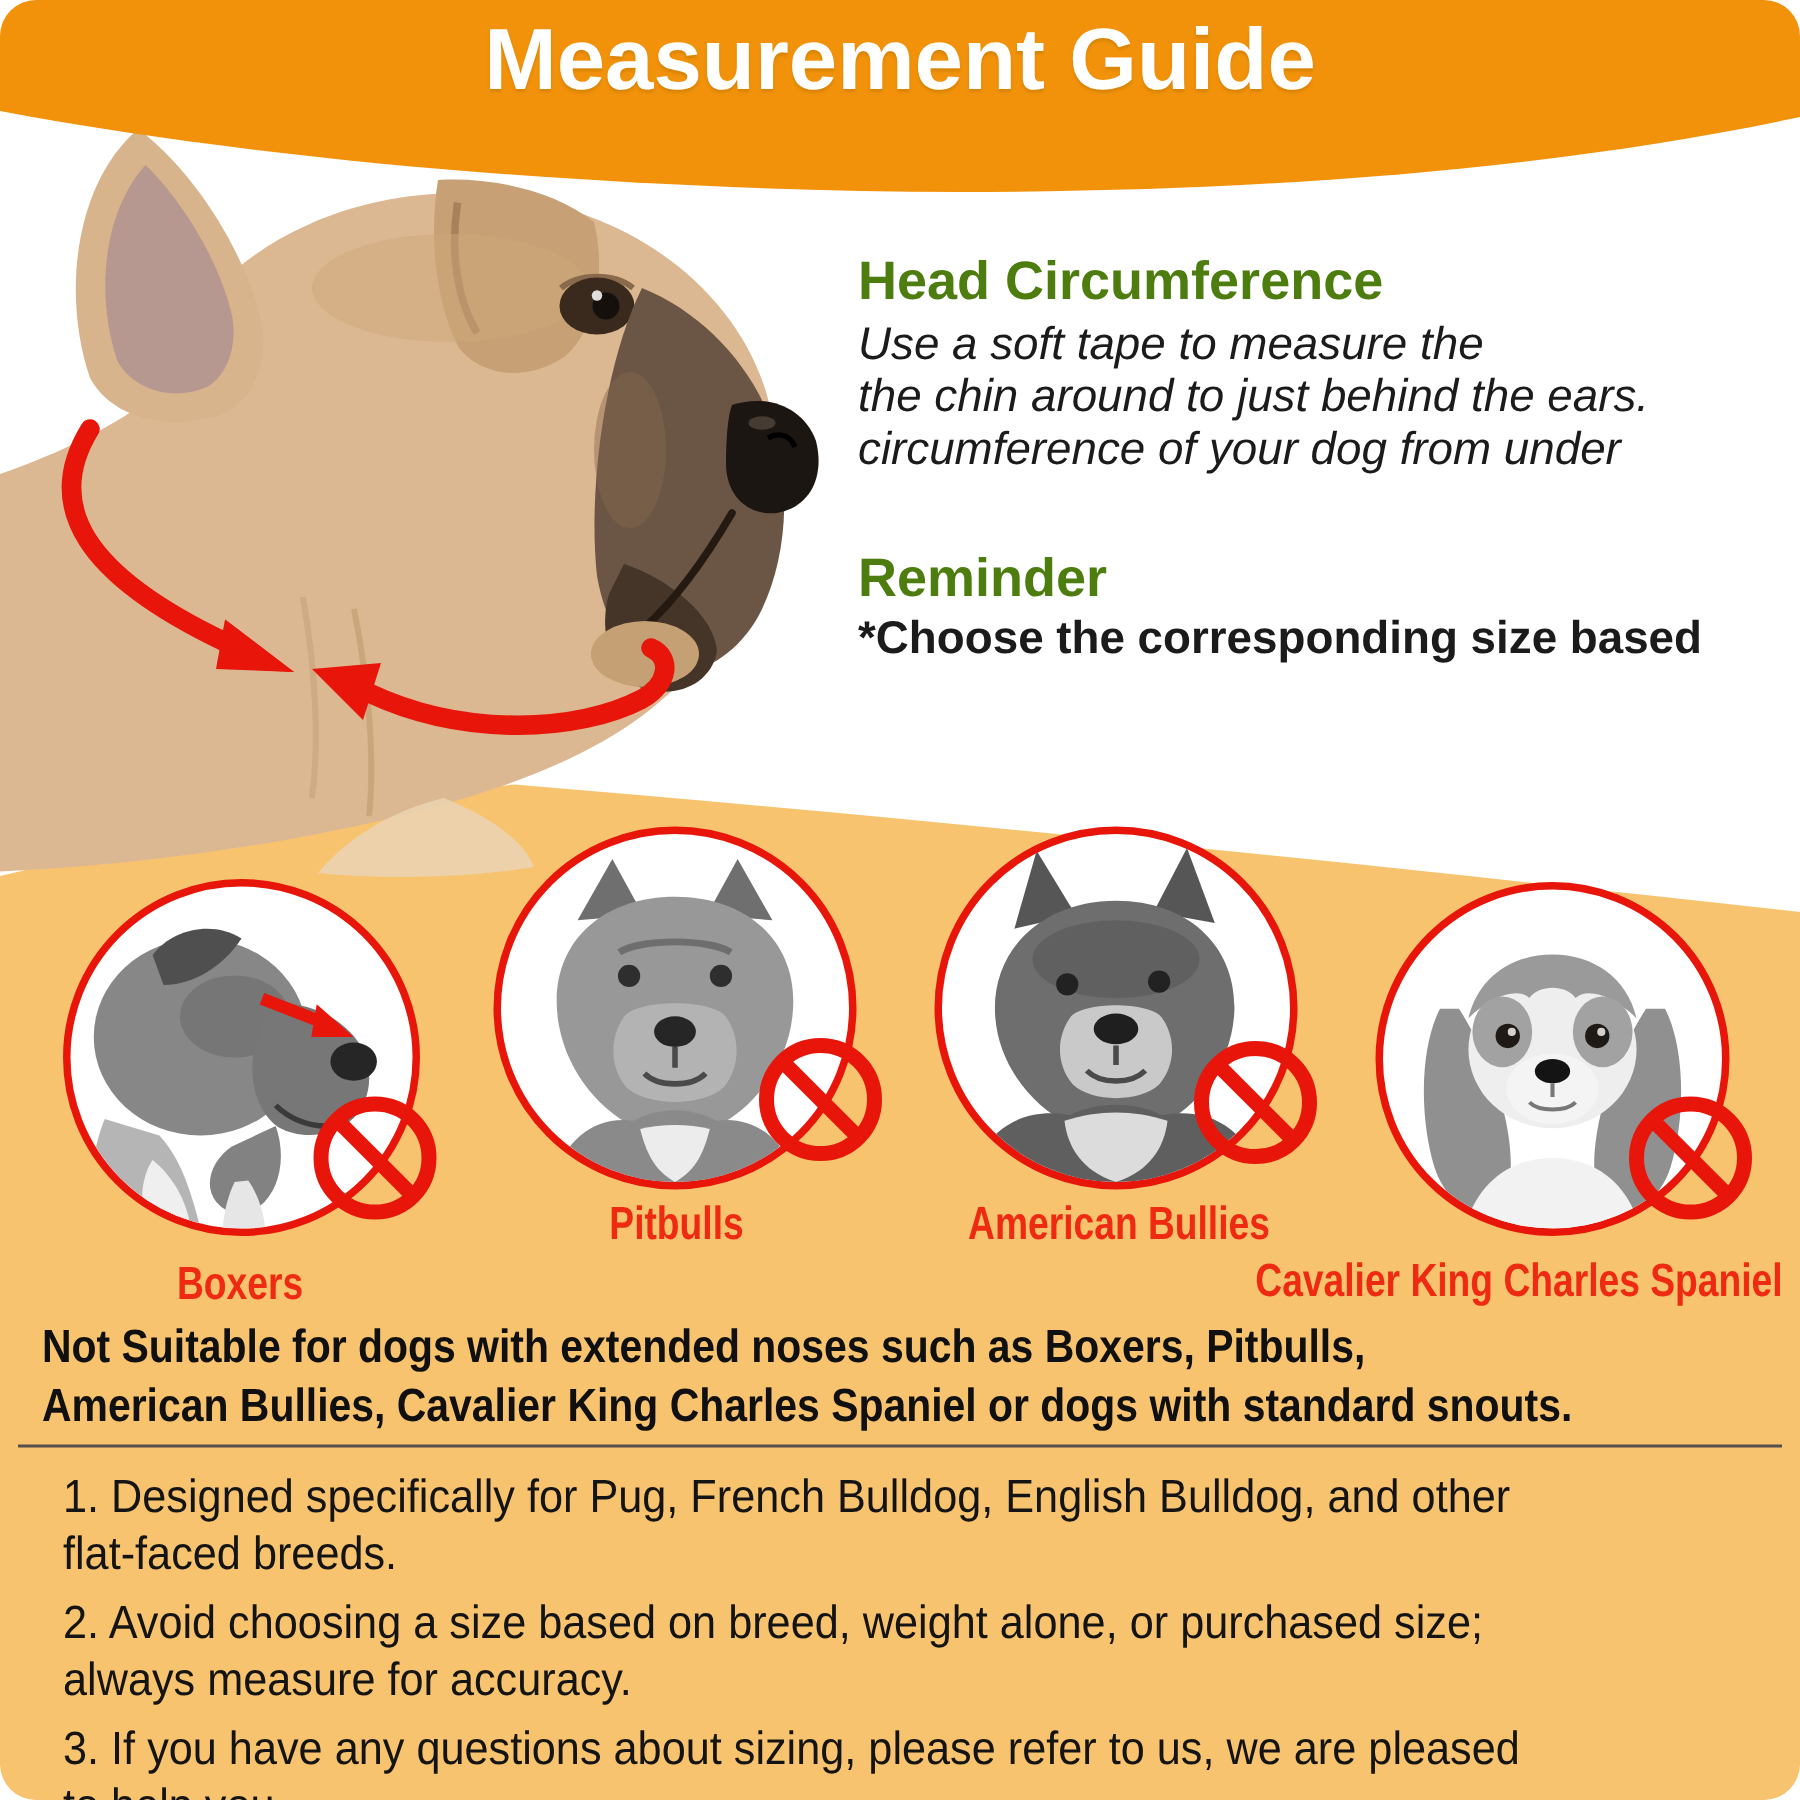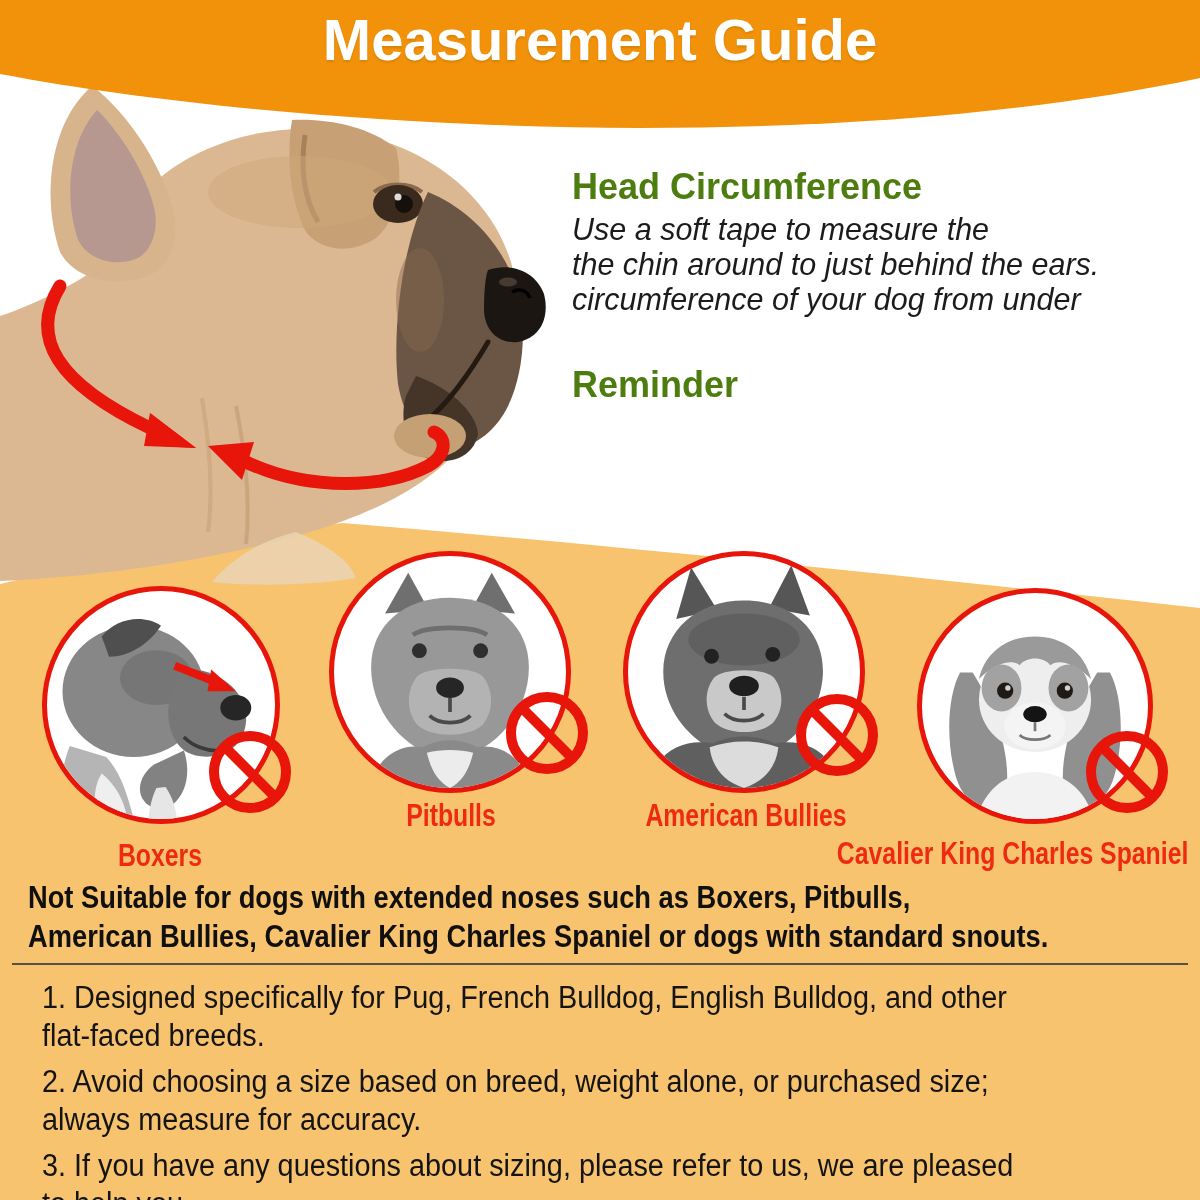--- a/index.html
+++ b/index.html
@@ -1,17 +1,17 @@
 <!DOCTYPE html>
 <html><head>
 <meta charset="utf-8">
 <style>
   html,body{margin:0;padding:0;}
   body{width:1200px;height:1200px;background:#fff;font-family:"Liberation Sans", sans-serif;}
-  .canvas{position:relative;width:1200px;height:1200px;overflow:hidden;background:#fff;}
+  .canvas{position:relative;width:1200px;height:1200px;overflow:hidden;background:#fff;border-radius:24px;}
 
   
   .header-svg{position:absolute;left:0;top:0;z-index:5;}
   .page-title{position:absolute;left:0;top:6px;width:1200px;text-align:center;z-index:6;
     color:#fff;font-size:58px;font-weight:bold;letter-spacing:0px;
     text-shadow:0 2px 2px rgba(185,115,0,.45);}
   .page-subtitle{position:absolute;left:0;top:74px;width:1200px;text-align:center;z-index:6;
     color:#fff;font-size:31px;font-weight:bold;}
 
   
@@ -101,20 +101,21 @@
 
   <div class="right-col">
     <div class="sec-heading h-circ">Head Circumference</div>
     <div class="body-lines p-circ">
       <div>Use a soft tape to measure the</div>
       <div>the chin around to just behind the ears.</div>
       <div>circumference of your dog from under</div>
     </div>
     <div class="sec-heading h-rem">Reminder</div>
     <div class="body-lines p-rem">
+      <div>*Choose the corresponding size based</div>
     </div>
   </div>
 
   <div class="breed-circle" style="left:42px;top:586px;width:238px;height:238px;">
     <svg viewBox="0 0 250 250">
       <ellipse cx="95" cy="110" rx="78" ry="72" fill="#878787"></ellipse>
       <path d="M60,50 C75,30 105,25 125,38 C112,58 90,72 68,72 Z" fill="#4f4f4f"></path>
       <ellipse cx="120" cy="95" rx="40" ry="30" fill="#6f6f6f" opacity="0.7"></ellipse>
       <path d="M150,85 C180,85 205,100 215,122 C222,140 218,160 204,172 C190,183 168,185 152,176 C140,168 132,150 133,130 C134,113 140,95 150,85 Z" fill="#777777"></path>
       <ellipse cx="207" cy="128" rx="17" ry="14" fill="#262626"></ellipse>

